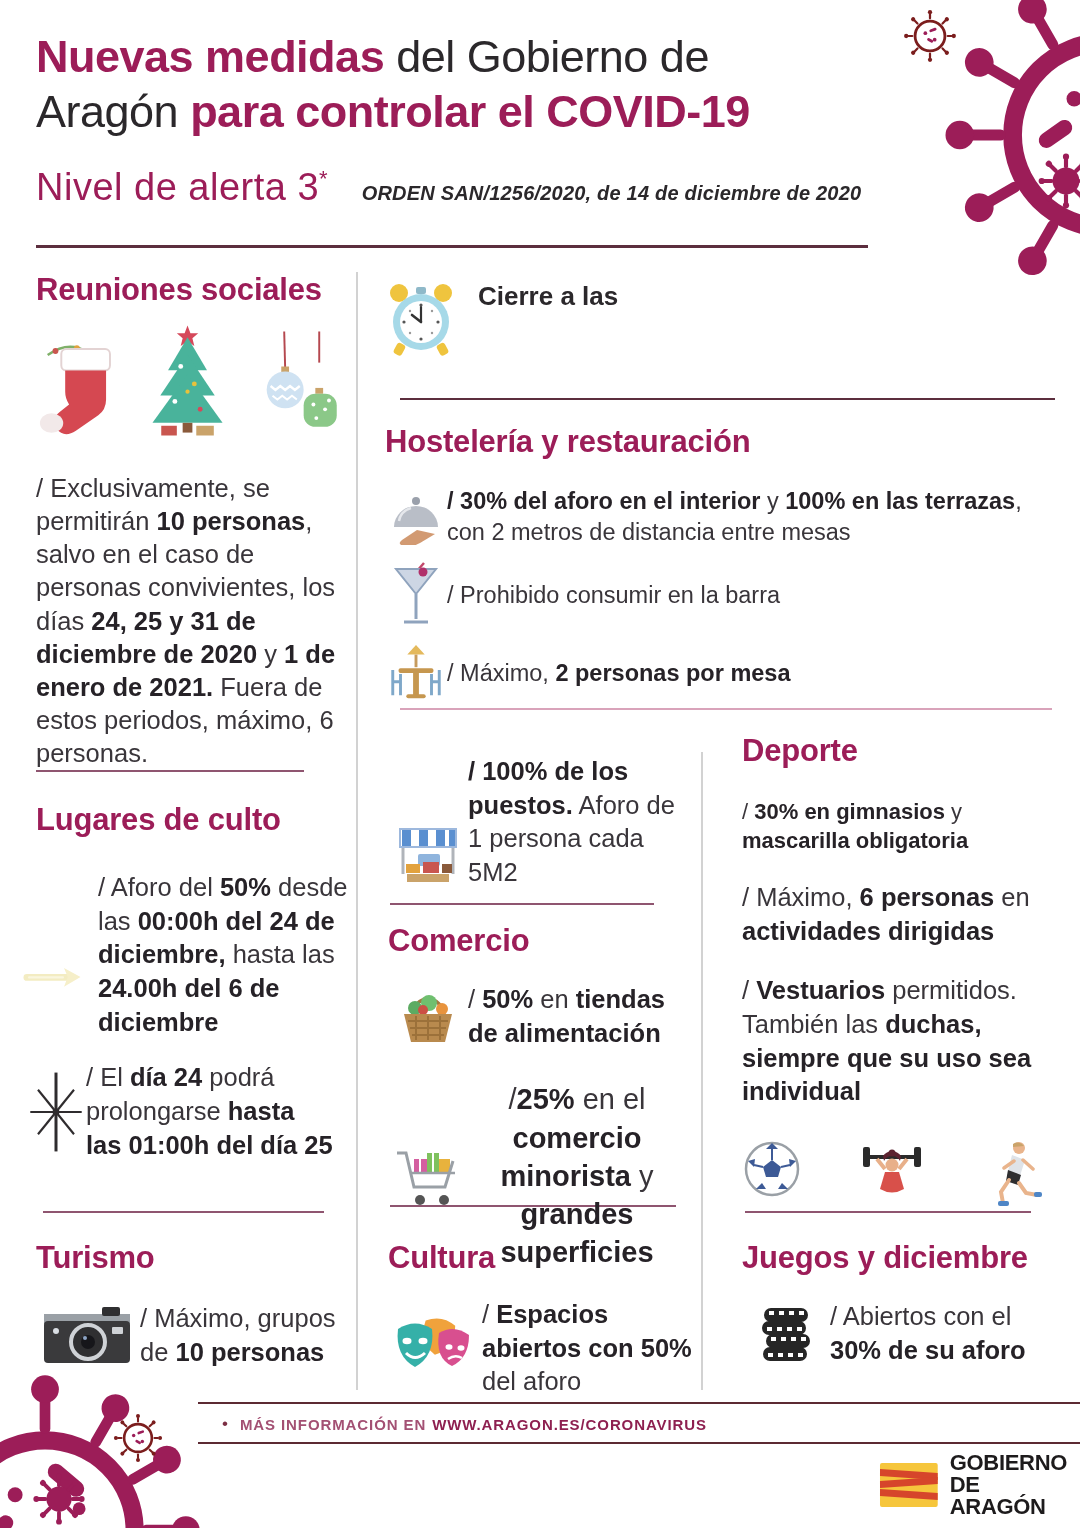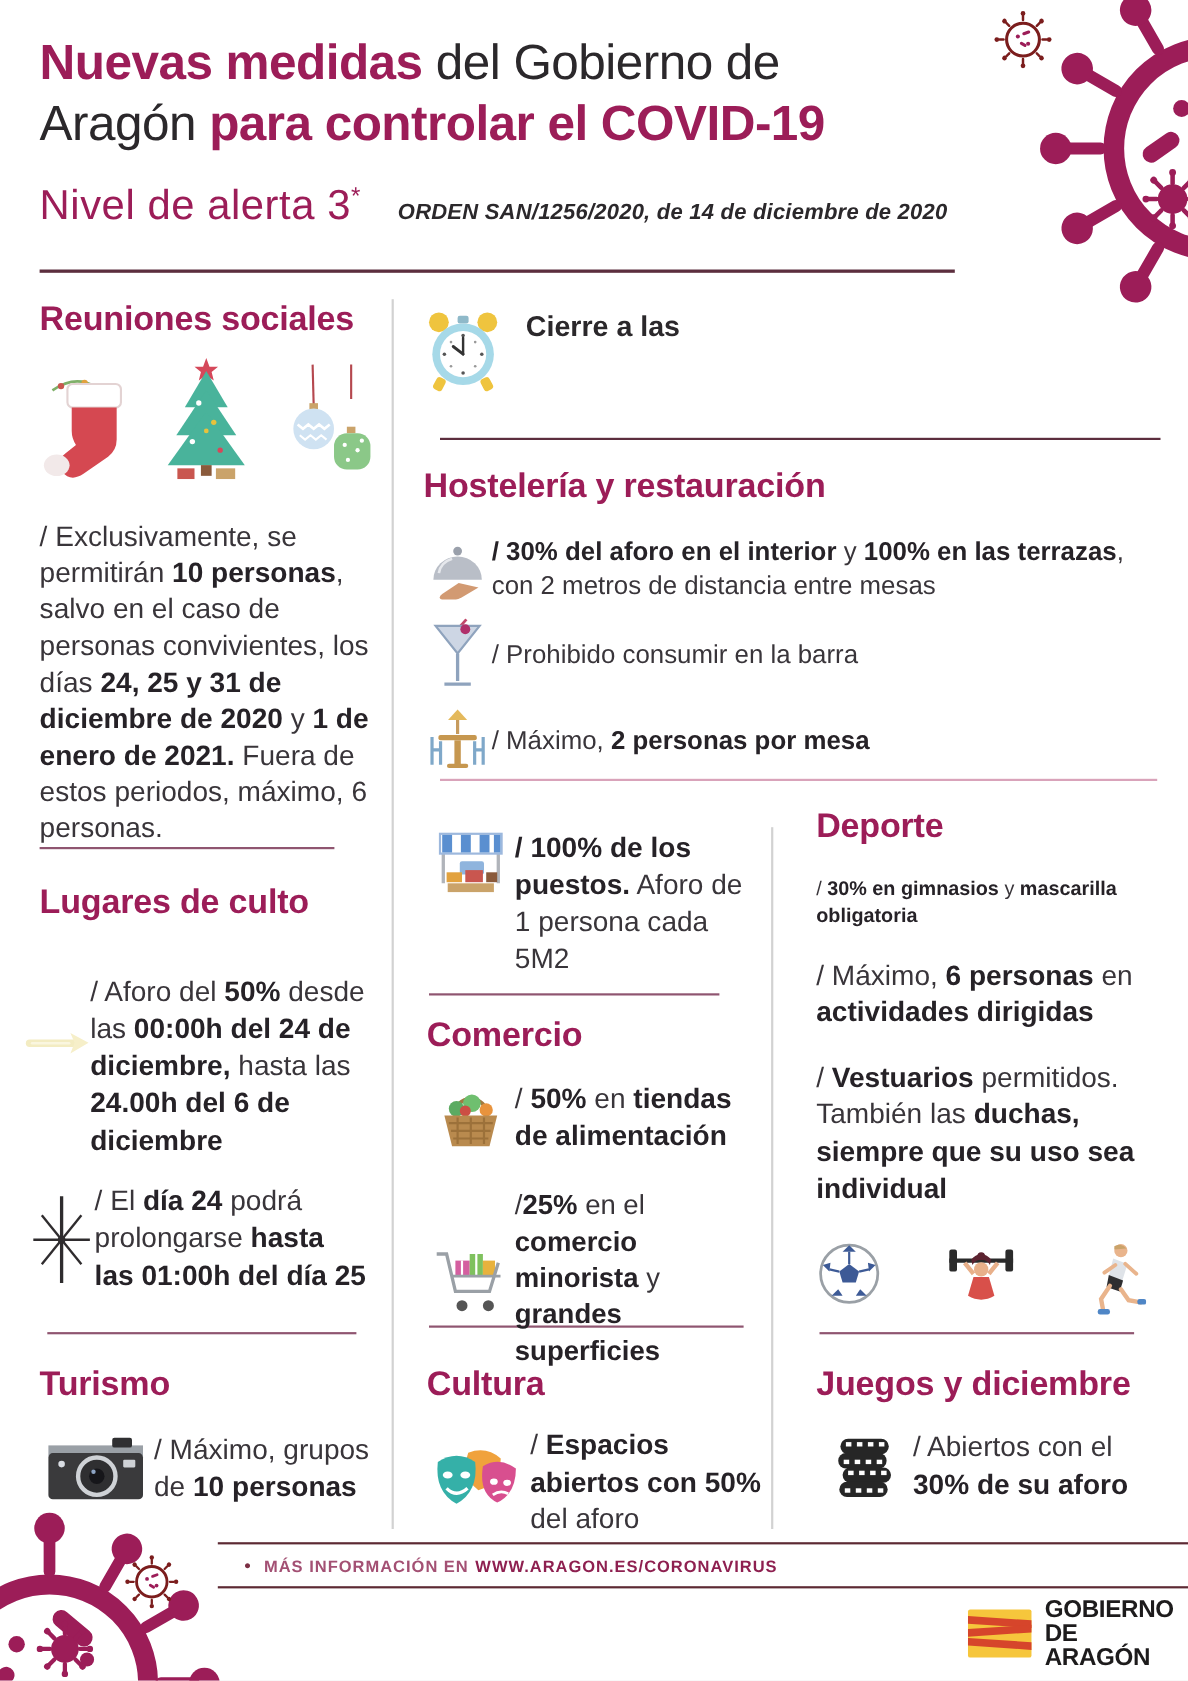--- a/index.html
+++ b/index.html
@@ -268,21 +268,21 @@
           <rect x="22" y="53" width="20" height="4" rx="2" fill="#c6974f"></rect>
           <path d="M8,28 v26 M8,40 h8 M16,32 v22" stroke="#7fa8c9" stroke-width="3" fill="none"></path>
           <path d="M56,28 v26 M56,40 h-8 M48,32 v22" stroke="#7fa8c9" stroke-width="3" fill="none"></path>
         </svg>
       </div>
       <div class="itext" style="width:585px;font-size:23.5px;"><span>/  Máximo, </span><span class="b">2 personas por mesa</span></div>
     </div>
   </div>
 
   <div class="col" style="left:388px;top:733px;width:302px;">
-    <div class="item" style="margin-top:22px;align-items:flex-start;">
+    <div class="item" style="margin-top:22px;align-items:flex-end;">
       <div class="icon-box" style="width:80px;">
         <svg width="64" height="64" viewBox="0 0 64 64">
           <line x1="7" y1="18" x2="7" y2="48" stroke="#b0b4ba" stroke-width="3"></line>
           <line x1="57" y1="18" x2="57" y2="48" stroke="#b0b4ba" stroke-width="3"></line>
           <rect x="4" y="3" width="56" height="18" fill="#ffffff" stroke="#9db8dd" stroke-width="2"></rect>
           <rect x="6" y="4" width="9" height="16" fill="#5a8fd0"></rect>
           <rect x="23" y="4" width="9" height="16" fill="#5a8fd0"></rect>
           <rect x="40" y="4" width="9" height="16" fill="#5a8fd0"></rect>
           <rect x="53" y="4" width="6" height="16" fill="#5a8fd0"></rect>
           <rect x="22" y="28" width="22" height="12" rx="2" fill="#8fb4dd"></rect>
@@ -291,21 +291,21 @@
           <rect x="46" y="38" width="10" height="9" fill="#8a5a3b"></rect>
           <rect x="11" y="48" width="42" height="8" fill="#caa36a"></rect>
         </svg>
       </div>
       <div class="itext" style="width:218px;font-size:25.5px;"><span class="b">/ 100% de los puestos.</span><span> Aforo de 1 persona cada 5M2</span></div>
     </div>
   </div>
 
   <div class="col" style="left:742px;top:733px;width:312px;">
     <div class="sec-title">Deporte</div>
-    <div class="itext" style="margin-top:28px;font-size:18px;"><span>/ </span><span class="b">30% en gimnasios</span><span> y </span><span class="b">mascarilla obligatoria</span></div>
+    <div class="itext" style="margin-top:28px;font-size:22px;"><span>/ </span><span class="b">30% en gimnasios</span><span> y </span><span class="b">mascarilla obligatoria</span></div>
     <div class="itext" style="margin-top:26px;font-size:25.5px;"><span>/ Máximo, </span><span class="b">6 personas</span><span> en </span><span class="b">actividades dirigidas</span></div>
     <div class="itext" style="margin-top:26px;font-size:25.5px;"><span>/ </span><span class="b">Vestuarios</span><span> permitidos. También las </span><span class="b">duchas, siempre que su uso sea individual</span></div>
     <div class="sports-row">
       <svg width="60" height="60" viewBox="0 0 60 60">
         <circle cx="30" cy="30" r="26" fill="#ffffff" stroke="#9aa0a6" stroke-width="2.5"></circle>
         <polygon points="30,21 39,28 36,38 24,38 21,28" fill="#3d5a96"></polygon>
         <polygon points="30,4 36,10 24,10" fill="#3d5a96"></polygon>
         <polygon points="6,22 13,20 12,28" fill="#3d5a96"></polygon>
         <polygon points="54,22 47,20 48,28" fill="#3d5a96"></polygon>
         <polygon points="14,50 20,44 24,50" fill="#3d5a96"></polygon>
@@ -333,21 +333,21 @@
         <path d="M27,41 l-8,12 l2,11" stroke="#e9b48c" stroke-width="4" fill="none" stroke-linecap="round"></path>
         <path d="M37,44 l7,10 l11,2" stroke="#e9b48c" stroke-width="4" fill="none" stroke-linecap="round"></path>
         <rect x="16" y="62" width="11" height="5" rx="2" fill="#4f86c6"></rect>
         <rect x="52" y="53" width="8" height="5" rx="2" fill="#4f86c6"></rect>
       </svg>
     </div>
   </div>
 
   <div class="col" style="left:36px;top:802px;width:318px;">
     <div class="sec-title">Lugares de culto</div>
-    <div class="item" style="margin-top:48px;align-items:flex-start;">
+    <div class="item" style="margin-top:33px;align-items:center;gap:16px;">
       <div class="icon-box" style="width:60px;margin-left:-14px;margin-top:44px;">
         <svg width="80" height="36" viewBox="0 0 80 36">
           <rect x="2" y="14" width="64" height="9" rx="4.5" fill="#f3ecc2"></rect>
           <polygon points="56,6 78,18 56,31 61,18" fill="#f6efc9"></polygon>
           <rect x="8" y="17" width="48" height="3" rx="1.5" fill="#faf6df"></rect>
         </svg>
       </div>
       <div class="itext" style="width:250px;font-size:25.5px;"><span>/ Aforo del </span><span class="b">50%</span><span>  desde las </span><span class="b">00:00h del 24 de diciembre,</span><span> hasta las </span><span class="b">24.00h del 6 de diciembre</span></div>
     </div>
     <div class="item" style="margin-top:22px;align-items:center;">
@@ -388,21 +388,21 @@
           <rect x="33" y="10" width="12" height="20" fill="#7fc15e"></rect>
           <rect x="45" y="16" width="11" height="14" fill="#e8b23d"></rect>
           <line x1="26" y1="16" x2="26" y2="30" stroke="#fff" stroke-width="2"></line>
           <line x1="39" y1="10" x2="39" y2="30" stroke="#fff" stroke-width="2"></line>
           <path d="M3,10 h9 l8,34 h31 l8,-26" stroke="#9aa0a6" stroke-width="3" fill="none"></path>
           <line x1="16" y1="30" x2="61" y2="30" stroke="#9aa0a6" stroke-width="2.5"></line>
           <circle cx="26" cy="57" r="5" fill="#555"></circle>
           <circle cx="50" cy="57" r="5" fill="#555"></circle>
         </svg>
       </div>
-      <div class="itext" style="width:218px;font-size:25px;"><span>/</span><span class="b">25%</span><span> en el </span><span class="b">comercio minorista</span><span> y </span><span class="b">grandes superficies</span></div>
+      <div class="itext" style="width:218px;font-size:29px;text-align:center;"><span>/</span><span class="b">25%</span><span> en el </span><span class="b">comercio minorista</span><span> y </span><span class="b">grandes superficies</span></div>
     </div>
   </div>
 
   <div class="col" style="left:36px;top:1240px;width:330px;">
     <div class="sec-title">Turismo</div>
     <div class="item" style="margin-top:26px;align-items:center;">
       <div class="icon-box" style="width:104px;">
         <svg width="92" height="62" viewBox="0 0 92 62">
           <rect x="2" y="9" width="86" height="10" fill="#9aa0a6"></rect>
           <rect x="60" y="2" width="18" height="9" rx="2" fill="#2f2f31"></rect>

